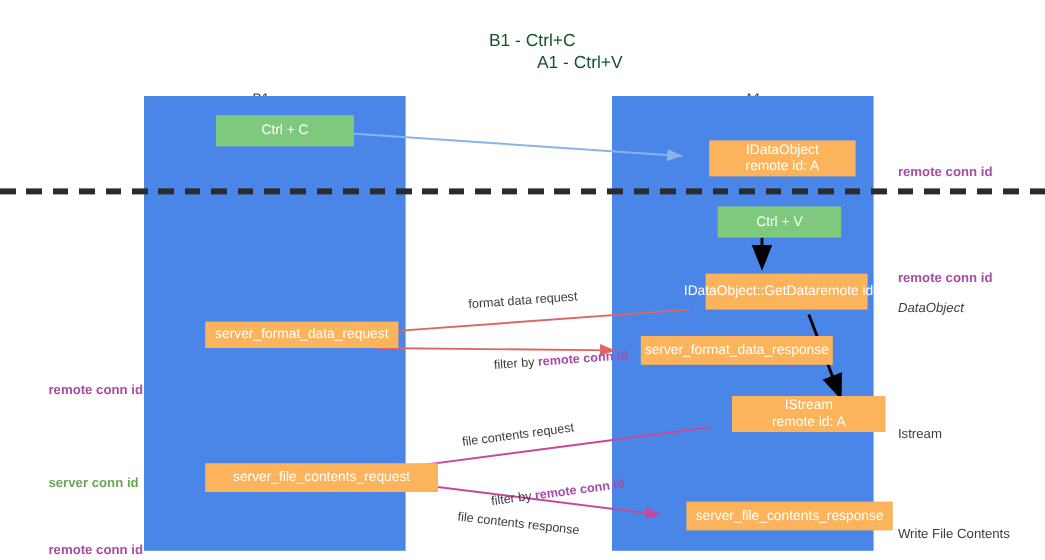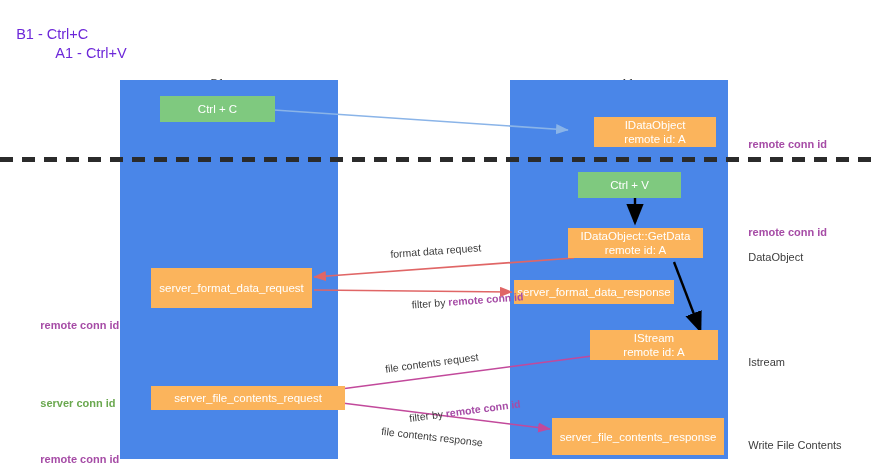--- a/index.html
+++ b/index.html
@@ -10,35 +10,36 @@
     color:#3c3c3c;
     overflow:hidden;
     position:relative;
   }
   #canvas{position:absolute;inset:0;width:871px;height:467px;}
   .layer{position:absolute;left:0;top:0;width:871px;height:467px;}
   svg.layer{pointer-events:none;}
 
   .title{
     position:absolute;top:6px;left:0;width:871px;
-    text-align:left;font-size:14.5px;line-height:19px;color:#6d28d9;
+    text-align:center;font-size:14.5px;line-height:19px;color:#14532d;
     white-space:pre;
   }
   .colhead{
     position:absolute;text-align:center;font-size:11.5px;line-height:14px;
     color:#3c3c3c;white-space:pre;
   }
 
   .lane{position:absolute;background:#4a86e8;}
 
   .node{
     position:absolute;box-sizing:border-box;
     display:flex;align-items:center;justify-content:center;
     text-align:center;color:#ffffff;font-size:11.5px;line-height:14px;
     white-space:pre;
+    margin-left:20px;
   }
   .node.green{background:#7fc97f;}
   .node.orange{background:#fbb45c;}
 
   .sidelabel{
     position:absolute;font-size:11px;line-height:14px;white-space:pre;
   }
   .sidelabel.dark{color:#3c3c3c;}
   .sidelabel.purple{color:#a64ca6;font-weight:bold;}
   .sidelabel.green{color:#6aa84f;font-weight:bold;}
@@ -112,52 +113,52 @@
 
     <path d="M318,400 L550,429" stroke="#c2499b" stroke-width="1.6" fill="none" marker-end="url(#ar-mag)"></path>
   </svg>
 
   <div class="divider"></div>
 
   <div class="node green" style="left:160px;top:96px;width:115px;height:26px;">
     <span>Ctrl + C</span>
   </div>
 
-  <div class="node orange" style="left:594px;top:117px;width:122px;height:30px;flex-direction:column;">
+  <div class="node orange" style="left:571px;top:117px;width:122px;height:30px;flex-direction:column;">
     <span>IDataObject</span>
     <span>remote id: A</span>
   </div>
 
   <div class="node green" style="left:578px;top:172px;width:103px;height:26px;">
     <span>Ctrl + V</span>
   </div>
 
-  <div class="node orange" style="left:568px;top:228px;width:135px;height:30px;flex-direction:column;">
+  <div class="node orange" style="left:568px;top:228px;width:135px;height:30px;flex-direction:row;">
     <span>IDataObject::GetData</span>
     <span>remote id: A</span>
   </div>
 
-  <div class="node orange" style="left:151px;top:268px;width:161px;height:40px;">
+  <div class="node orange" style="left:151px;top:268px;width:161px;height:22px;">
     <span>server_format_data_request</span>
   </div>
 
   <div class="node orange" style="left:514px;top:280px;width:160px;height:24px;">
     <span>server_format_data_response</span>
   </div>
 
   <div class="node orange" style="left:590px;top:330px;width:128px;height:30px;flex-direction:column;">
     <span>IStream</span>
     <span>remote id: A</span>
   </div>
 
   <div class="node orange" style="left:151px;top:386px;width:194px;height:24px;">
     <span>server_file_contents_request</span>
   </div>
 
-  <div class="node orange" style="left:552px;top:418px;width:172px;height:37px;">
+  <div class="node orange" style="left:552px;top:418px;width:172px;height:24px;">
     <span>server_file_contents_response</span>
   </div>
 
 
   <div class="edgelabel rot" style="left:388px;top:222px;transform:rotate(-4.2deg);">
     <div>format data request</div>
     <div>
       <span class="plain">filter by </span><span class="pl">remote conn id</span>
     </div>
   </div>
@@ -174,21 +175,21 @@
     <div>file contents response</div>
     
   </div>
 
   <div class="sidelabel purple" style="left:736px;top:123px;">
     <span>remote conn id</span>
   </div>
   <div class="sidelabel purple" style="left:736px;top:211px;">
     <span>remote conn id</span>
   </div>
-  <div class="sidelabel dark" style="left:736px;top:236px;">
+  <div class="sidelabel dark" style="left:736px;top:236px;font-style:italic;">
     <span>DataObject</span>
   </div>
   <div class="sidelabel dark" style="left:736px;top:341px;">
     <span>Istream</span>
   </div>
   <div class="sidelabel dark" style="left:736px;top:424px;">
     <span>Write File Contents</span>
   </div>
 
   <div class="stack" style="left:22px;top:268px;">

